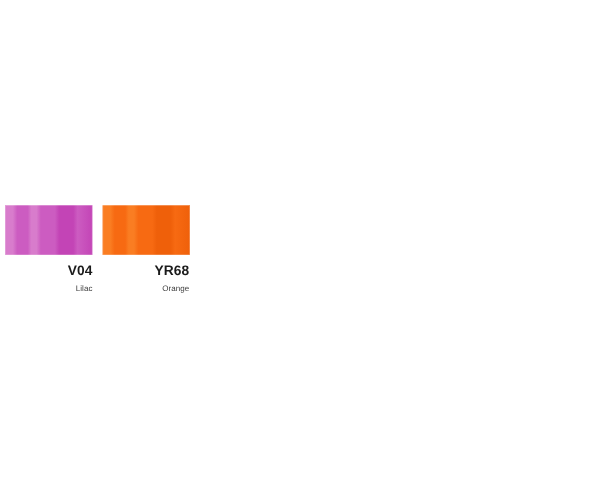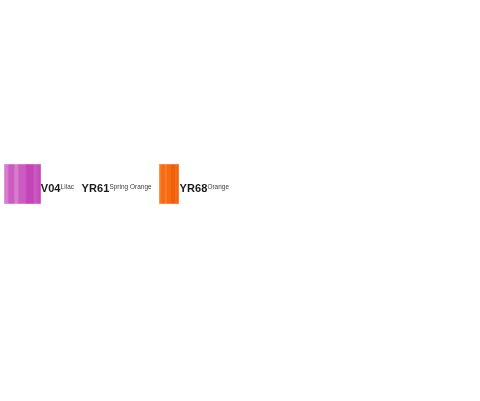--- a/index.html
+++ b/index.html
@@ -28,22 +28,22 @@
     height: 72px;
     display: flex;
     flex-direction: row;
     align-items: flex-start;
     gap: 7.5px;
   }
   .swatch-cell {
     width: 70px;
     flex: 0 0 70px;
     display: flex;
-    flex-direction: row;
-    align-items: center;
+    flex-direction: column;
+    align-items: flex-end;
   }
   .swatch-chip {
     width: 70px;
     height: 40px;
     position: relative;
     overflow: hidden;
     border-radius: 0.5px;
   }
   .swatch-chip .streaks {
     position: absolute;
@@ -82,28 +82,20 @@
     <div class="swatch-cell">
       <div class="swatch-chip">
         <div class="streaks" style="background-image:linear-gradient(90deg,#d87ccc 0%,#d87ccc 9%,#cc5cc1 14%,#cc5cc1 26%,#d87ccc 30%,#d87ccc 36%,#cc5cc1 41%,#cc5cc1 57%,#c344b6 62%,#c344b6 78%,#cc5cc1 83%,#c344b6 100%);background-color:#cc5cc1;"></div>
         <div class="edge"></div>
       </div>
       <div class="swatch-code">V04</div>
       <div class="swatch-name">Lilac</div>
     </div>
 
 
-    <div class="swatch-cell">
-      <div class="swatch-chip">
-        <div class="streaks" style="background-image:linear-gradient(90deg,#fbd3ab 0%,#fbd3ab 9%,#f8b781 14%,#f8b781 26%,#fbd3ab 30%,#fbd3ab 36%,#f8b781 41%,#f8b781 57%,#f6a868 62%,#f6a868 78%,#f8b781 83%,#f6a868 100%);background-color:#f8b781;"></div>
-        <div class="edge"></div>
-      </div>
-      <div class="swatch-code">YR61</div>
-      <div class="swatch-name">Spring Orange</div>
-    </div>
 
     <div class="swatch-cell">
       <div class="swatch-chip">
         <div class="streaks" style="background-image:linear-gradient(90deg,#fa7d22 0%,#fa7d22 9%,#f76a12 14%,#f76a12 26%,#fa7d22 30%,#fa7d22 36%,#f76a12 41%,#f76a12 57%,#ef600a 62%,#ef600a 78%,#f76a12 83%,#ef600a 100%);background-color:#f76a12;"></div>
         <div class="edge"></div>
       </div>
       <div class="swatch-code">YR68</div>
       <div class="swatch-name">Orange</div>
     </div>
 

